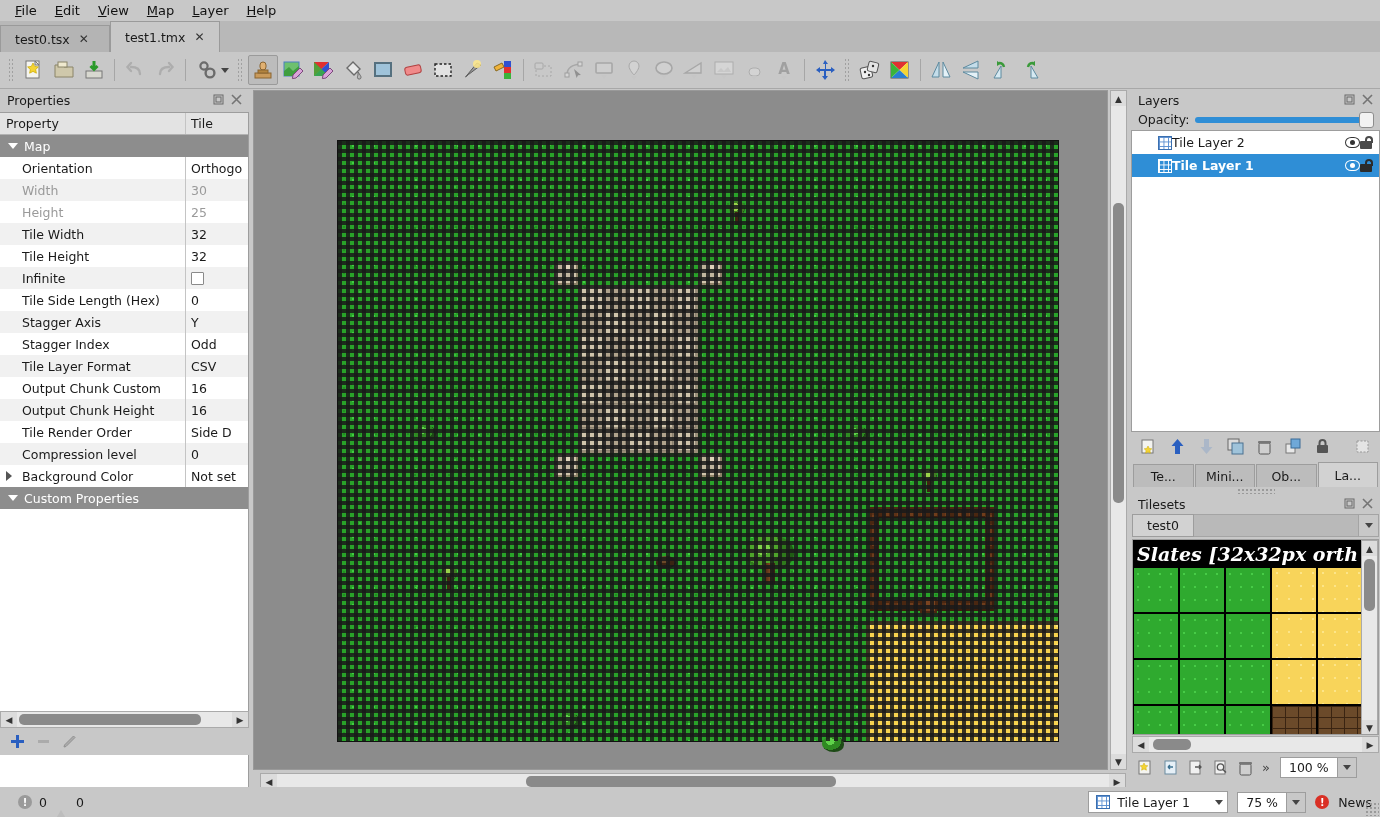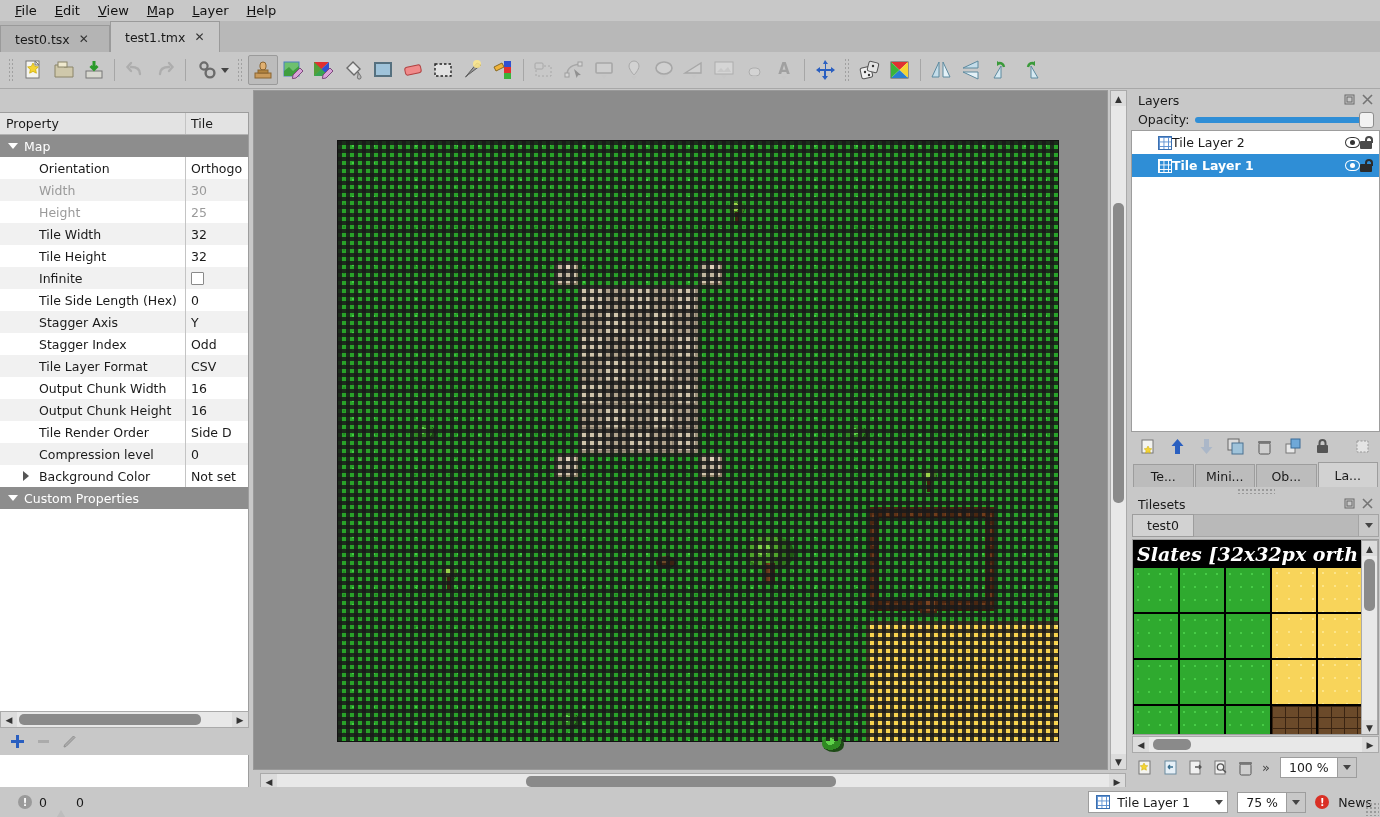--- a/index.html
+++ b/index.html
@@ -83,21 +83,21 @@
     position: absolute; left: 0; top: 90px; width: 249px; height: 665px;
     background: #c8c8c8;
   }
   .proptable {
     position: absolute; left: 0; top: 22px; width: 249px; height: 708px;
     background: #fff; border: 1px solid #9d9d9d; border-left: none;
     overflow: hidden;
   }
   .prow { display: flex; height: 22px; align-items: stretch; font-size: 12.5px; }
   .prow .pname {
-    width: 186px; padding-left: 39px; display: flex; align-items: center;
+    width: 186px; padding-left: 22px; display: flex; align-items: center;
     border-right: 1px solid #c4c4c4;
     overflow: hidden; white-space: nowrap;
   }
   .prow .pval {
     flex: 1; padding-left: 5px; display: flex; align-items: center;
     overflow: hidden; white-space: nowrap;
   }
   .prow.alt { background: #f1f1f1; }
   .prow.group { background: #8d8d8d; color: #fff; }
   .prow.group .pname { width: 100%; border-right: none; padding-left: 24px; font-weight: normal; }
@@ -646,20 +646,34 @@
     <div class="tbtn">
       <svg width="22" height="22" viewBox="0 0 22 22">
           <polygon points="18,19 11,7 11,19" fill="#d6e9f2" stroke="#5d8a9f"></polygon>
           <path d="M8 8a5 5 0 015-4" stroke="#3a9a3a" stroke-width="2.4" fill="none"></path>
           <polygon points="15,2 11,4.5 15,7" fill="#3a9a3a"></polygon>
         </svg>
     </div>
   </div>
 
   <div class="leftpanel">
+    <div class="dock-title">
+      <span class="ttl">Properties</span>
+      <span class="dock-btn">
+        <svg width="13" height="13" viewBox="0 0 13 13">
+            <rect x="2" y="2" width="9" height="9" fill="none" stroke="#444"></rect>
+            <rect x="4" y="4" width="5" height="5" fill="none" stroke="#444"></rect>
+          </svg>
+      </span>
+      <span class="dock-btn">
+        <svg width="13" height="13" viewBox="0 0 13 13">
+            <path d="M2 2l9 9M11 2l-9 9" stroke="#555" stroke-width="1.6"></path>
+          </svg>
+      </span>
+    </div>
 
     <div class="proptable">
       <div class="prow hdrrow">
         <div class="pname" style="padding-left:6px">Property</div>
         <div class="pval">Tile</div>
       </div>
 
       <div class="prow group">
         <div class="pname">
             <span class="tri down"></span>
@@ -703,21 +717,21 @@
       </div>
       <div class="prow">
         <div class="pname">Stagger Index</div>
         <div class="pval">Odd</div>
       </div>
       <div class="prow alt">
         <div class="pname">Tile Layer Format</div>
         <div class="pval">CSV</div>
       </div>
       <div class="prow">
-        <div class="pname">Output Chunk Width</div>
+        <div class="pname">Output Chunk Custom</div>
         <div class="pval">16</div>
       </div>
       <div class="prow alt">
         <div class="pname">Output Chunk Height</div>
         <div class="pval">16</div>
       </div>
       <div class="prow">
         <div class="pname">Tile Render Order</div>
         <div class="pval">Side D</div>
       </div>

